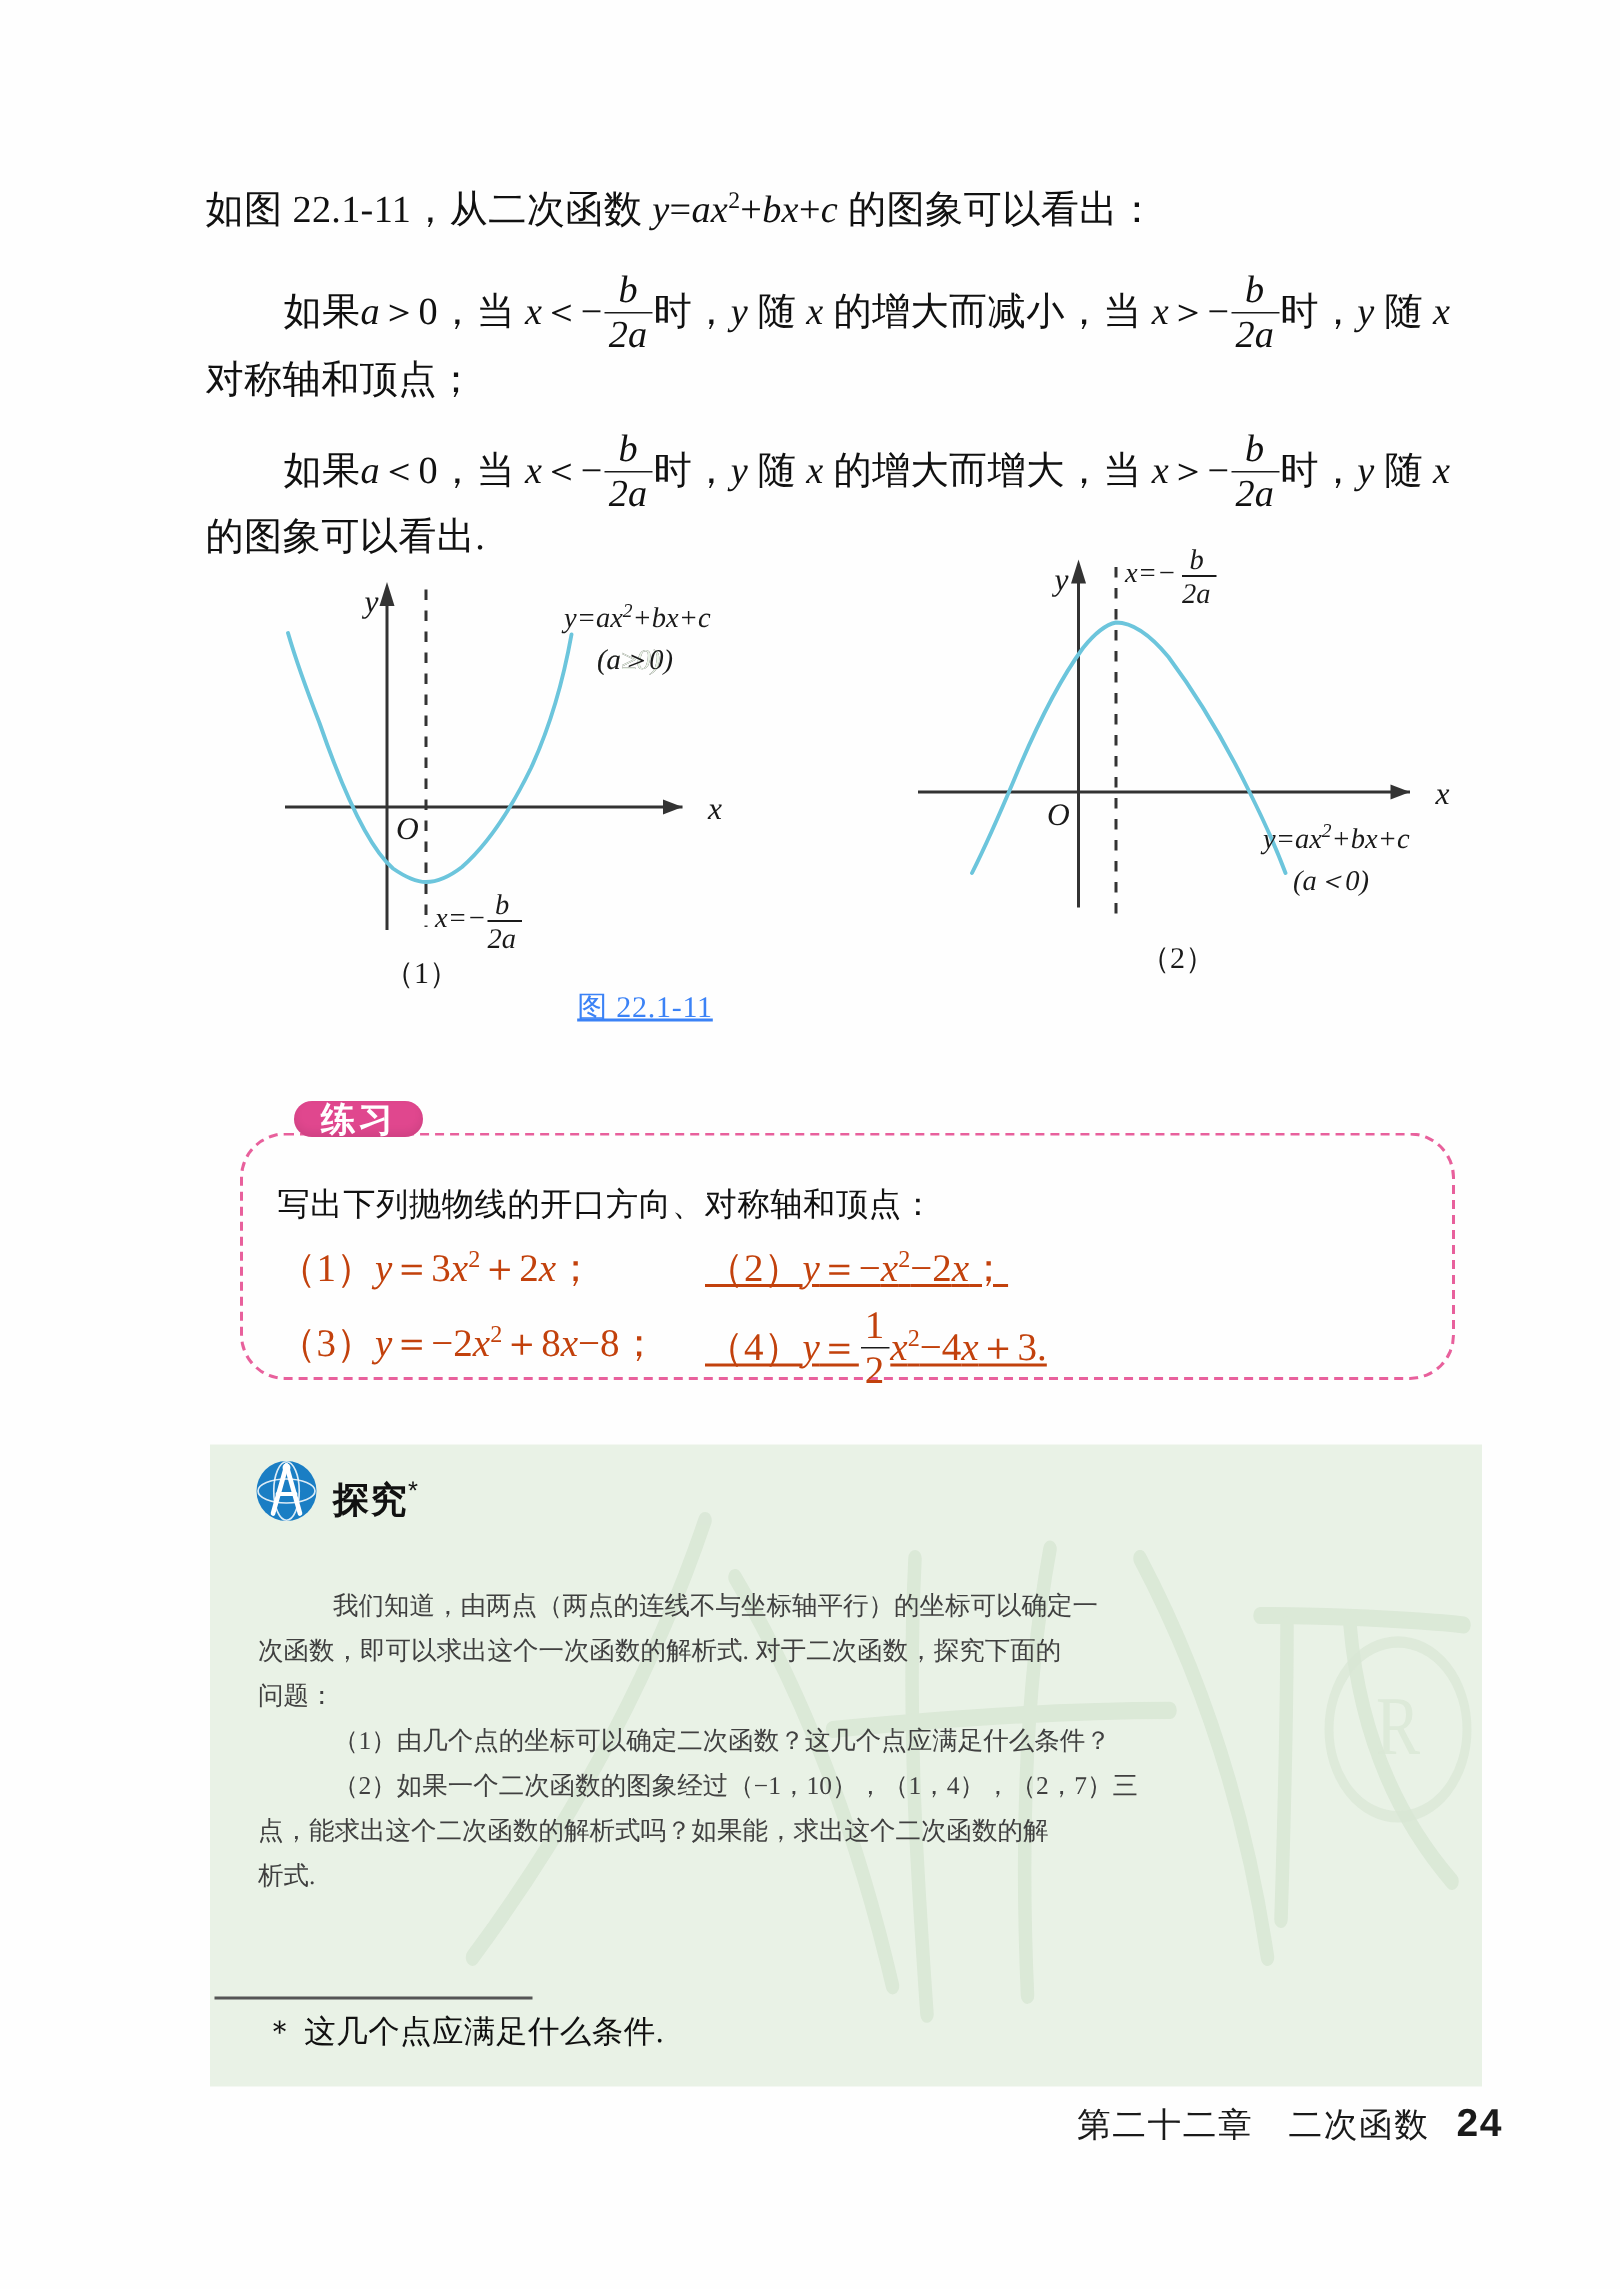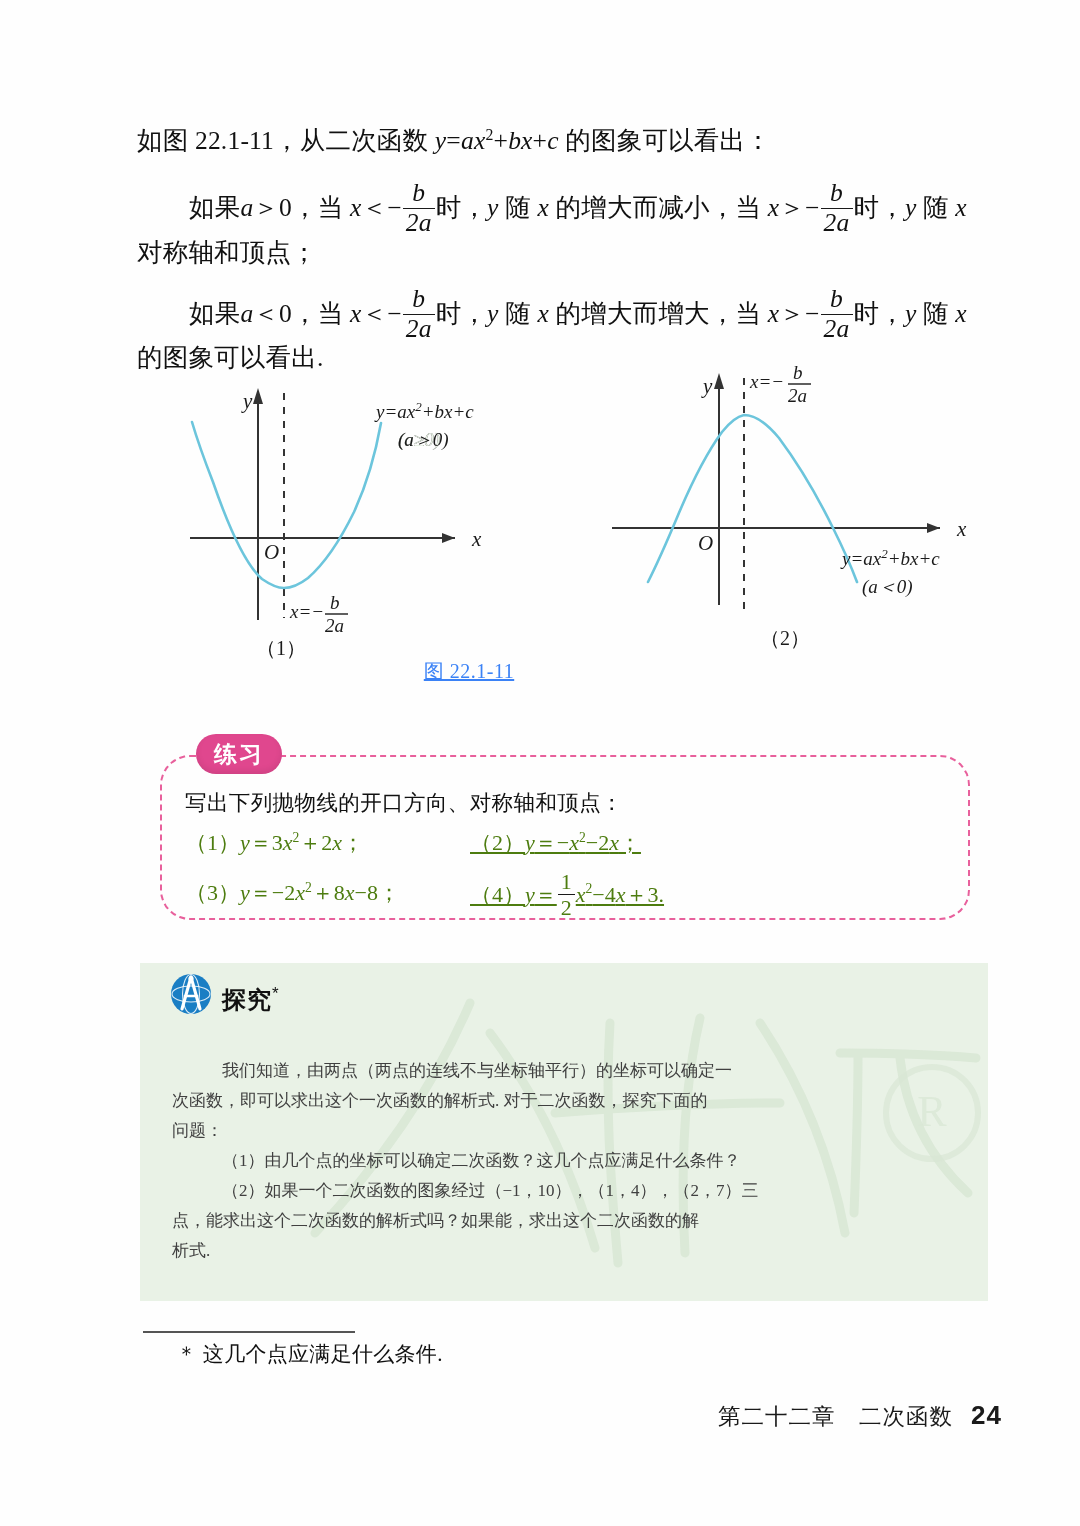--- a/index.html
+++ b/index.html
@@ -12,21 +12,20 @@
     height: 1526px;
     position: relative;
     font-family: "Liberation Serif", "DejaVu Serif", serif;
     color: #1a1a1a;
     overflow: hidden;
   }
   .page {
     position: absolute;
     inset: 0;
     background: #fefefe;
-    padding-left: 39px;
   }
 
   
   .mi { font-style: italic; font-family: "Liberation Serif", serif; }
   .mn { font-style: normal; font-family: "Liberation Serif", serif; }
   .supn { font-size: 0.62em; vertical-align: super; font-style: normal; }
 
   .frac {
     display: inline-block;
     vertical-align: middle;
@@ -91,21 +90,21 @@
     height: 165px;
     border: 2px dashed #e8609c;
     border-radius: 30px;
     box-sizing: border-box;
   }
   .practice-badge {
     position: absolute;
     left: 196px;
     top: 734px;
     width: 86px;
-    height: 40px;
+    height: 24px;
     background: #e0478e;
     border-radius: 20px;
     color: #ffffff;
     font-size: 23px;
     font-weight: bold;
     display: flex;
     align-items: center;
     justify-content: center;
     letter-spacing: 2px;
     font-family: "Liberation Sans", sans-serif;
@@ -114,34 +113,34 @@
   .practice-intro {
     position: absolute;
     left: 185px;
     top: 788px;
     font-size: 21.5px;
     letter-spacing: 0.4px;
     color: #111;
   }
   .practice-row {
     position: absolute;
-    font-size: 22px;
-    color: #4d7c0f;
+    font-size: 26px;
+    color: #c2410c;
     white-space: nowrap;
   }
   .pr-a { left: 185px; }
   .pr-b { left: 470px; text-decoration: underline; }
 
   
   .explore-box {
     position: absolute;
     left: 140px;
     top: 963px;
     width: 848px;
-    height: 338px;
+    height: 428px;
     background: #e9f2e6;
     overflow: hidden;
   }
   .watermark {
     position: absolute;
     left: 0; top: 0;
     width: 100%; height: 100%;
     pointer-events: none;
     opacity: 0.5;
   }

